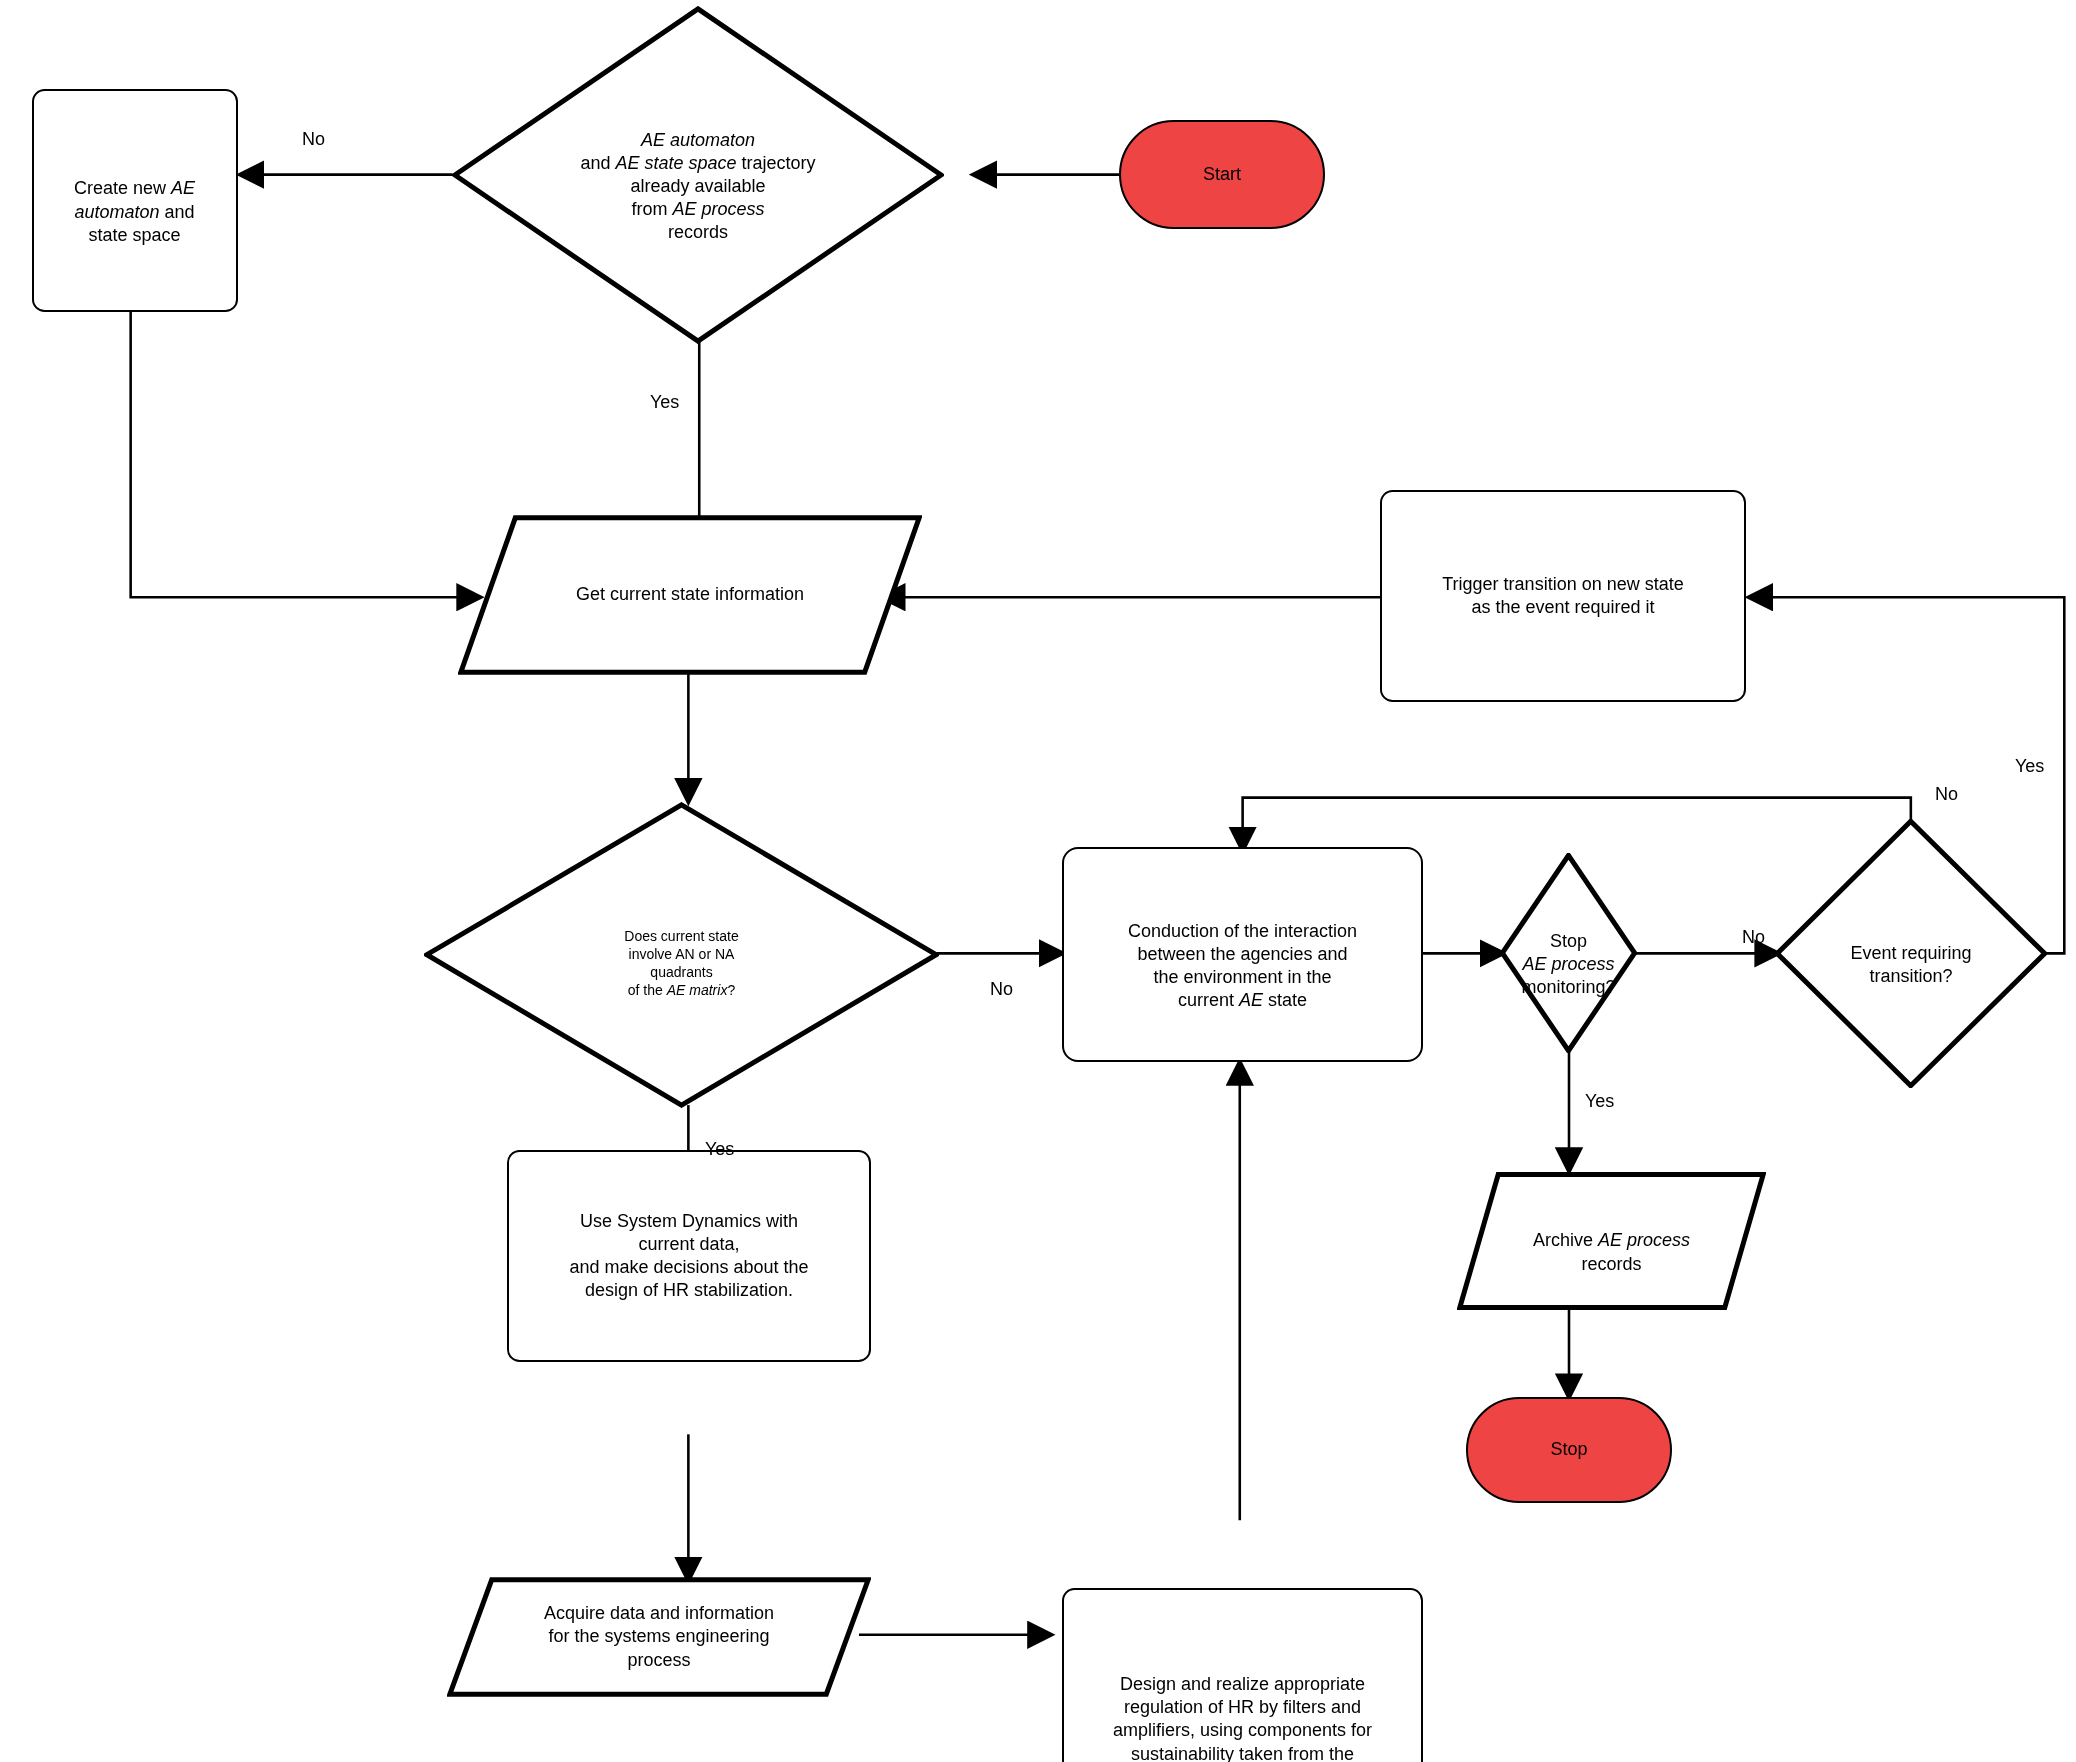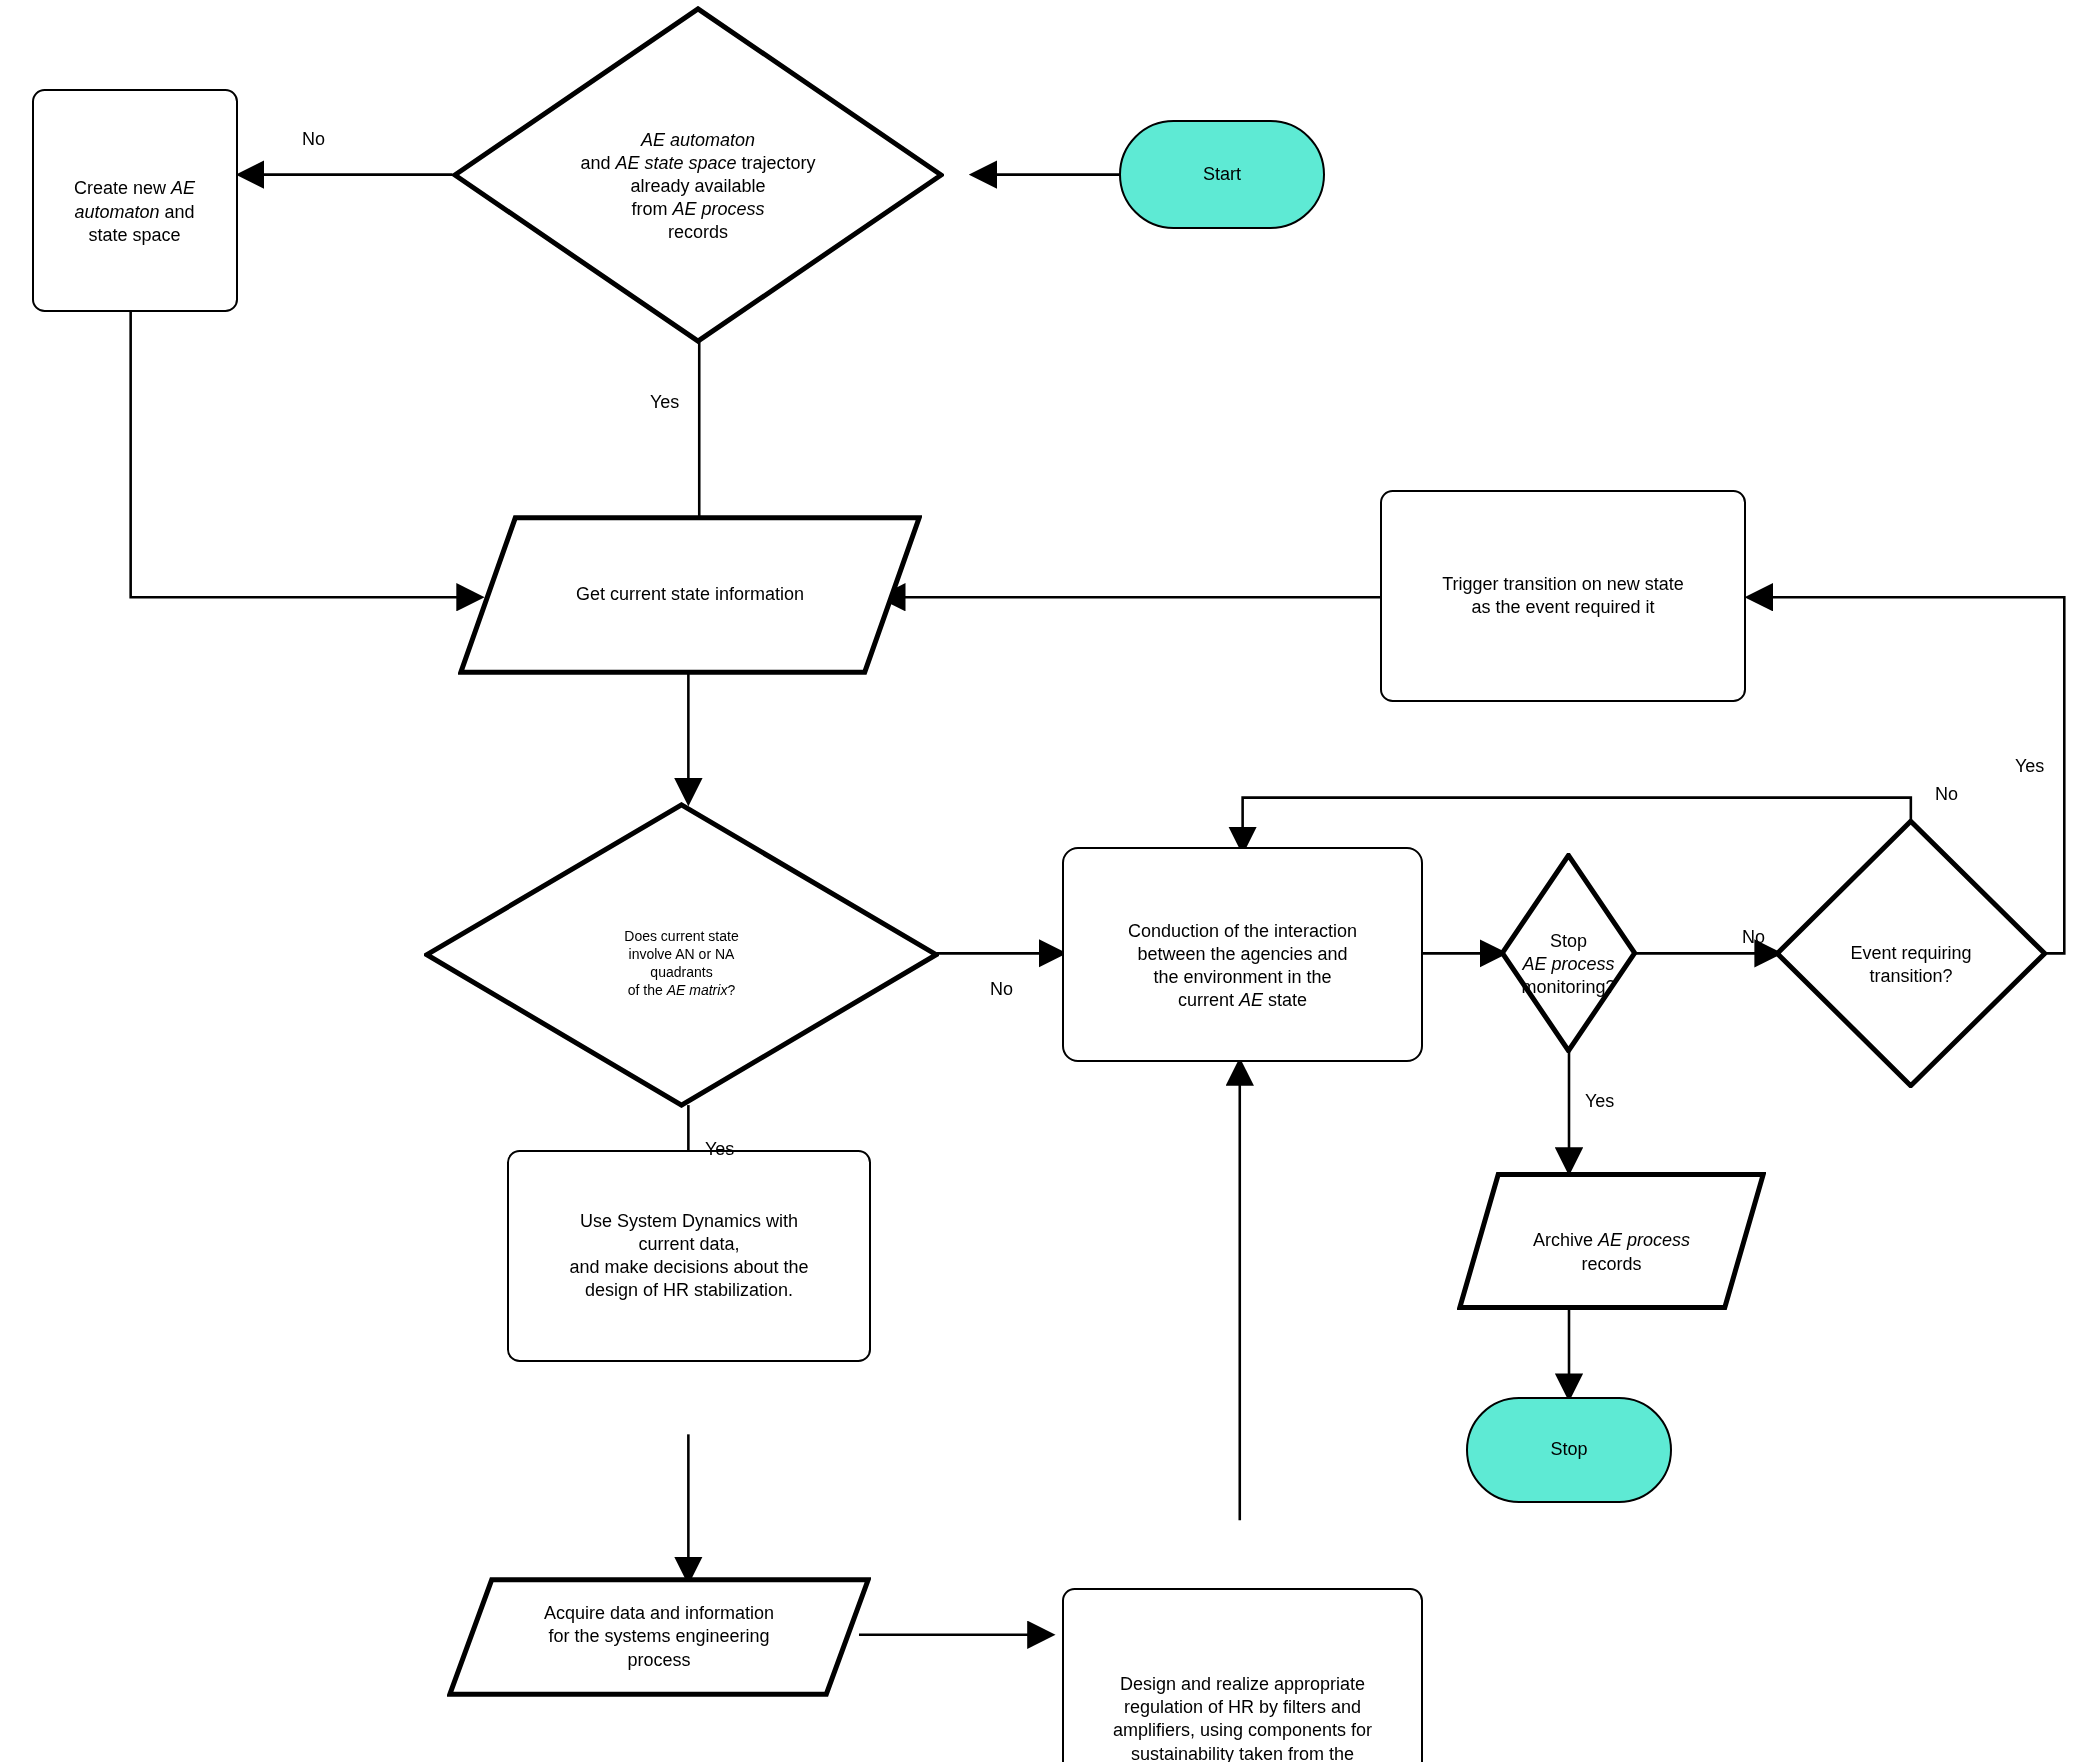--- a/index.html
+++ b/index.html
@@ -40,21 +40,21 @@
     white-space: pre-line;
   }
   .rect {
     border: 2.9px solid #000000;
     border-radius: 12.6px;
     background: #ffffff;
   }
   .terminator {
     border: 2.9px solid #000000;
     border-radius: 115px;
-    background: #5eead4;
+    background: #ef4444;
   }
   .diamond-wrap {
     position: absolute;
     box-sizing: border-box;
   }
   .diamond-wrap svg {
     position: absolute;
     left: 0;
     top: 0;
     width: 100%;

